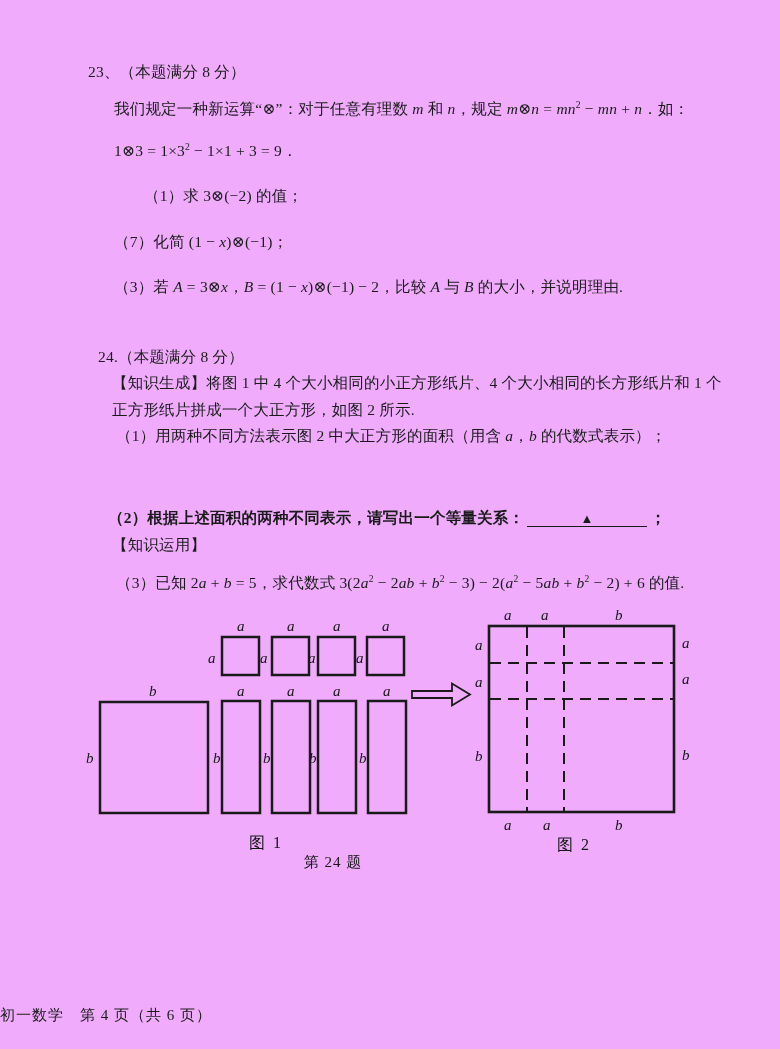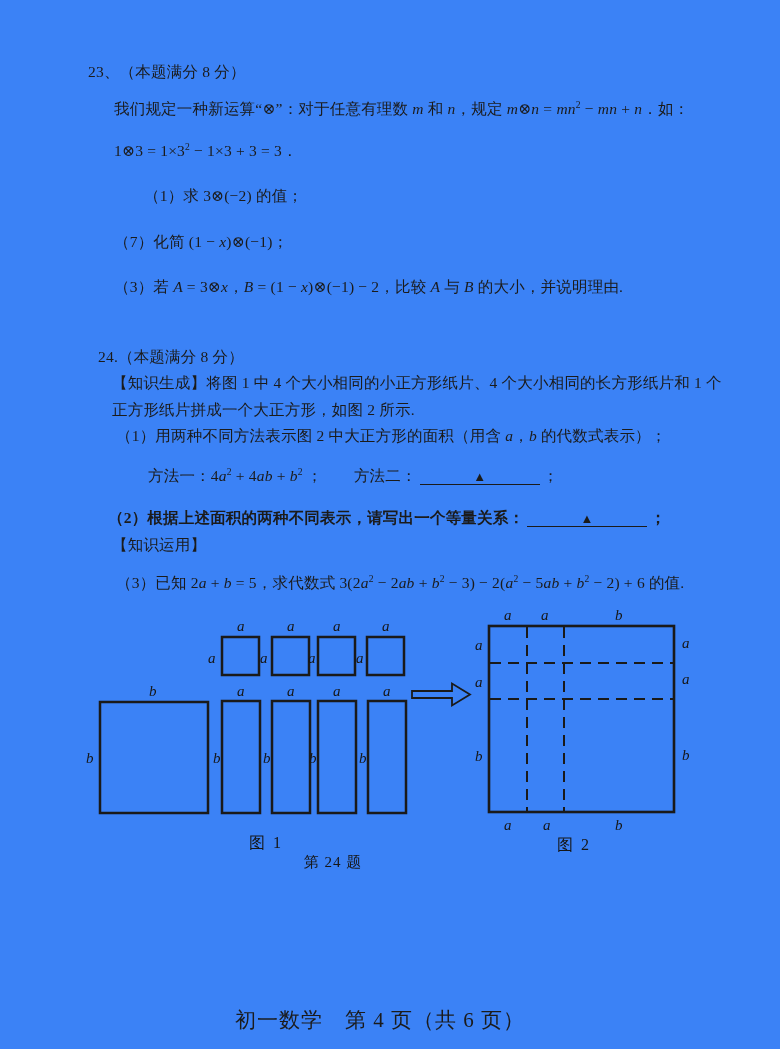--- a/index.html
+++ b/index.html
@@ -1,20 +1,20 @@
 <!DOCTYPE html>
 <html><head>
 <meta charset="utf-8">
 <style>
   html,body{margin:0;padding:0;background:#e8e8e8;}
   .page{
     position:relative;
     width:780px;height:1049px;
     margin:0 auto;
-    background:#3b82f6;
+    background:#f0abfc;
     font-family:"Liberation Serif","DejaVu Serif",serif;
     color:#1b1b1b;
     overflow:hidden;
   }
   .line{
     position:absolute;
     font-size:15.5px;
     white-space:nowrap;
     letter-spacing:0.2px;
   }
@@ -25,49 +25,47 @@
     border-bottom:1.5px solid #1b1b1b;
     text-align:center;
     font-size:13px;
     line-height:1.1;
     vertical-align:baseline;
     margin:0 3px;
   }
   .footer{
     position:absolute;
     left:0;right:20px;
-    text-align:center;
-    font-size:21px;
+    font-size:15px;
     letter-spacing:1px;
   }
   svg text{
     font-family:"Liberation Serif","DejaVu Serif",serif;
     font-size:15px;
     font-style:italic;
     fill:#161616;
   }
   svg text.cap{font-style:normal;font-size:16px;letter-spacing:2px;}
 </style>
 </head>
 <body>
 
 <div class="page">
 
   <div class="line" style="left:88px;top:62px;">23、（本题满分 8 分）</div>
   <div class="line" style="left:114px;top:99px;"><span>我们规定一种新运算“⊗”：对于任意有理数 </span><span class="mi">m</span><span> 和 </span><span class="mi">n</span><span>，规定 </span><span class="mi">m</span><span>⊗</span><span class="mi">n</span><span> = </span><span class="mi">mn</span><sup>2</sup><span> − </span><span class="mi">mn</span><span> + </span><span class="mi">n</span><span>．如：</span></div>
-  <div class="line" style="left:114px;top:141px;"><span>1⊗3 = 1×3</span><sup>2</sup><span> − 1×3 + 3 = 3．</span></div>
+  <div class="line" style="left:114px;top:141px;"><span>1⊗3 = 1×3</span><sup>2</sup><span> − 1×1 + 3 = 9．</span></div>
   <div class="line" style="left:114px;top:186px;margin-left:30px;"><span>（1）求 </span><span>3⊗(−2)</span><span> 的值；</span></div>
   <div class="line" style="left:114px;top:232px;"><span>（7）化简 </span><span>(1 − </span><span class="mi">x</span><span>)⊗(−1)</span><span>；</span></div>
   <div class="line" style="left:114px;top:277px;"><span>（3）若 </span><span class="mi">A</span><span> = 3⊗</span><span class="mi">x</span><span>，</span><span class="mi">B</span><span> = (1 − </span><span class="mi">x</span><span>)⊗(−1) − 2</span><span>，比较 </span><span class="mi">A</span><span> 与 </span><span class="mi">B</span><span> 的大小，并说明理由.</span></div>
 
   <div class="line" style="left:86px;top:347px;margin-left:12px;">24.（本题满分 8 分）</div>
   <div class="line" style="left:112px;top:373px;"><span>【知识生成】将图 1 中 4 个大小相同的小正方形纸片、4 个大小相同的长方形纸片和 1 个</span></div>
   <div class="line" style="left:112px;top:400px;"><span>正方形纸片拼成一个大正方形，如图 2 所示.</span></div>
   <div class="line" style="left:116px;top:426px;"><span>（1）用两种不同方法表示图 2 中大正方形的面积（用含 </span><span class="mi">a</span><span>，</span><span class="mi">b</span><span> 的代数式表示）；</span></div>
-  <div class="line" style="left:148px;top:466px;"><span>方法一：</span><span>4</span><span class="mi">a</span><sup>2</sup><span> + 4</span><span class="mi">ab</span><span> + </span><span class="mi">b</span><sup>2</sup><span> ；</span><span>　　</span><span>方法二：</span><span class="blank" style="width: 120px;">▲</span><span>；</span></div>
   <div class="line" style="left:108px;top:508px;font-weight:bold;"><span>（2）根据上述面积的两种不同表示，请写出一个等量关系：</span><span class="blank" style="width: 120px;">▲</span><span>；</span></div>
   <div class="line" style="left:112px;top:535px;"><span>【知识运用】</span></div>
   <div class="line" style="left:116px;top:573px;"><span>（3）已知 </span><span>2</span><span class="mi">a</span><span> + </span><span class="mi">b</span><span> = 5</span><span>，求代数式 </span><span>3(2</span><span class="mi">a</span><sup>2</sup><span> − 2</span><span class="mi">ab</span><span> + </span><span class="mi">b</span><sup>2</sup><span> − 3) − 2(</span><span class="mi">a</span><sup>2</sup><span> − 5</span><span class="mi">ab</span><span> + </span><span class="mi">b</span><sup>2</sup><span> − 2) + 6</span><span> 的值.</span></div>
 
   <svg style="position:absolute;left:80px;top:598px;" width="620" height="275" viewBox="80 598 620 275" fill="none" stroke="#1a1a1a">
 
     <g stroke-width="2.5">
       <rect x="222" y="637" width="37" height="38"></rect>
       <rect x="272" y="637" width="37" height="38"></rect>
       <rect x="318" y="637" width="37" height="38"></rect>

